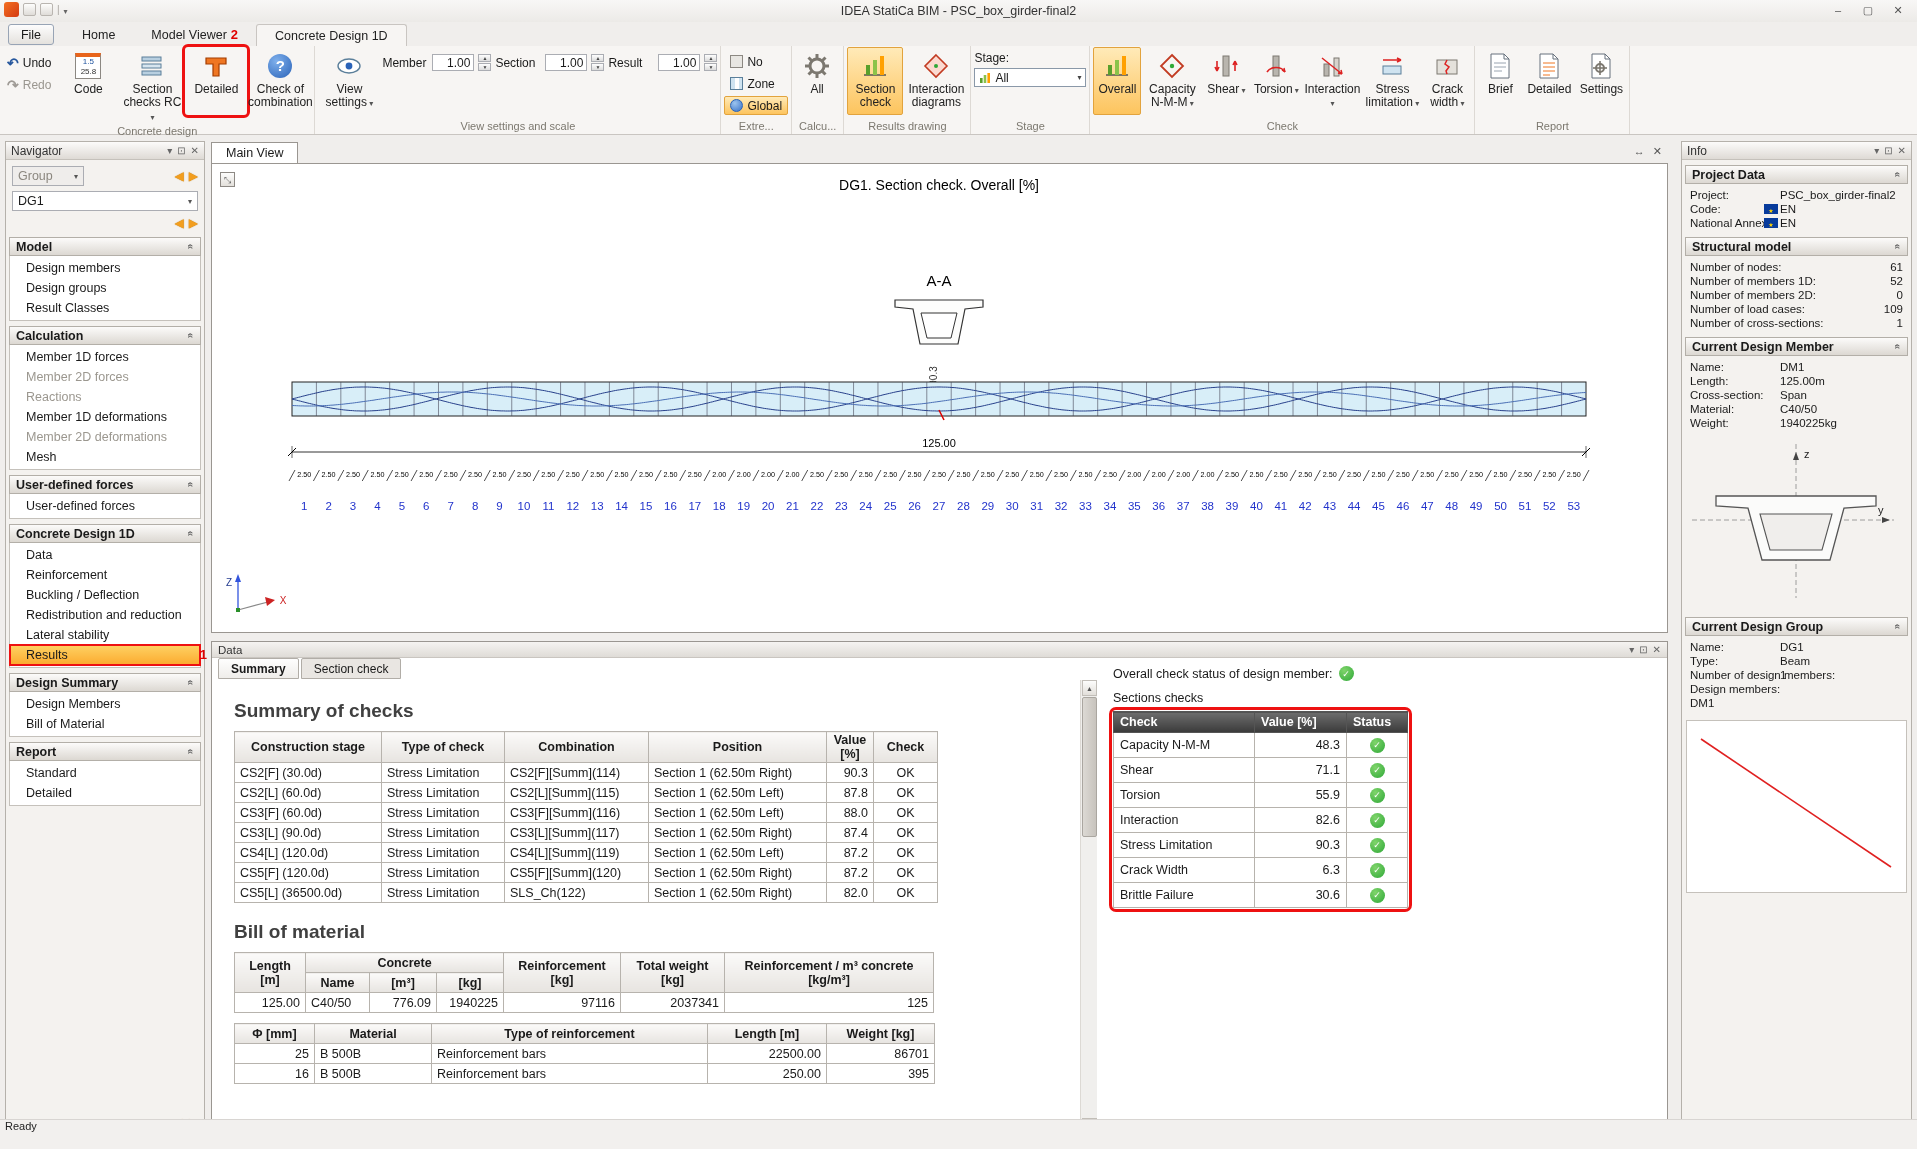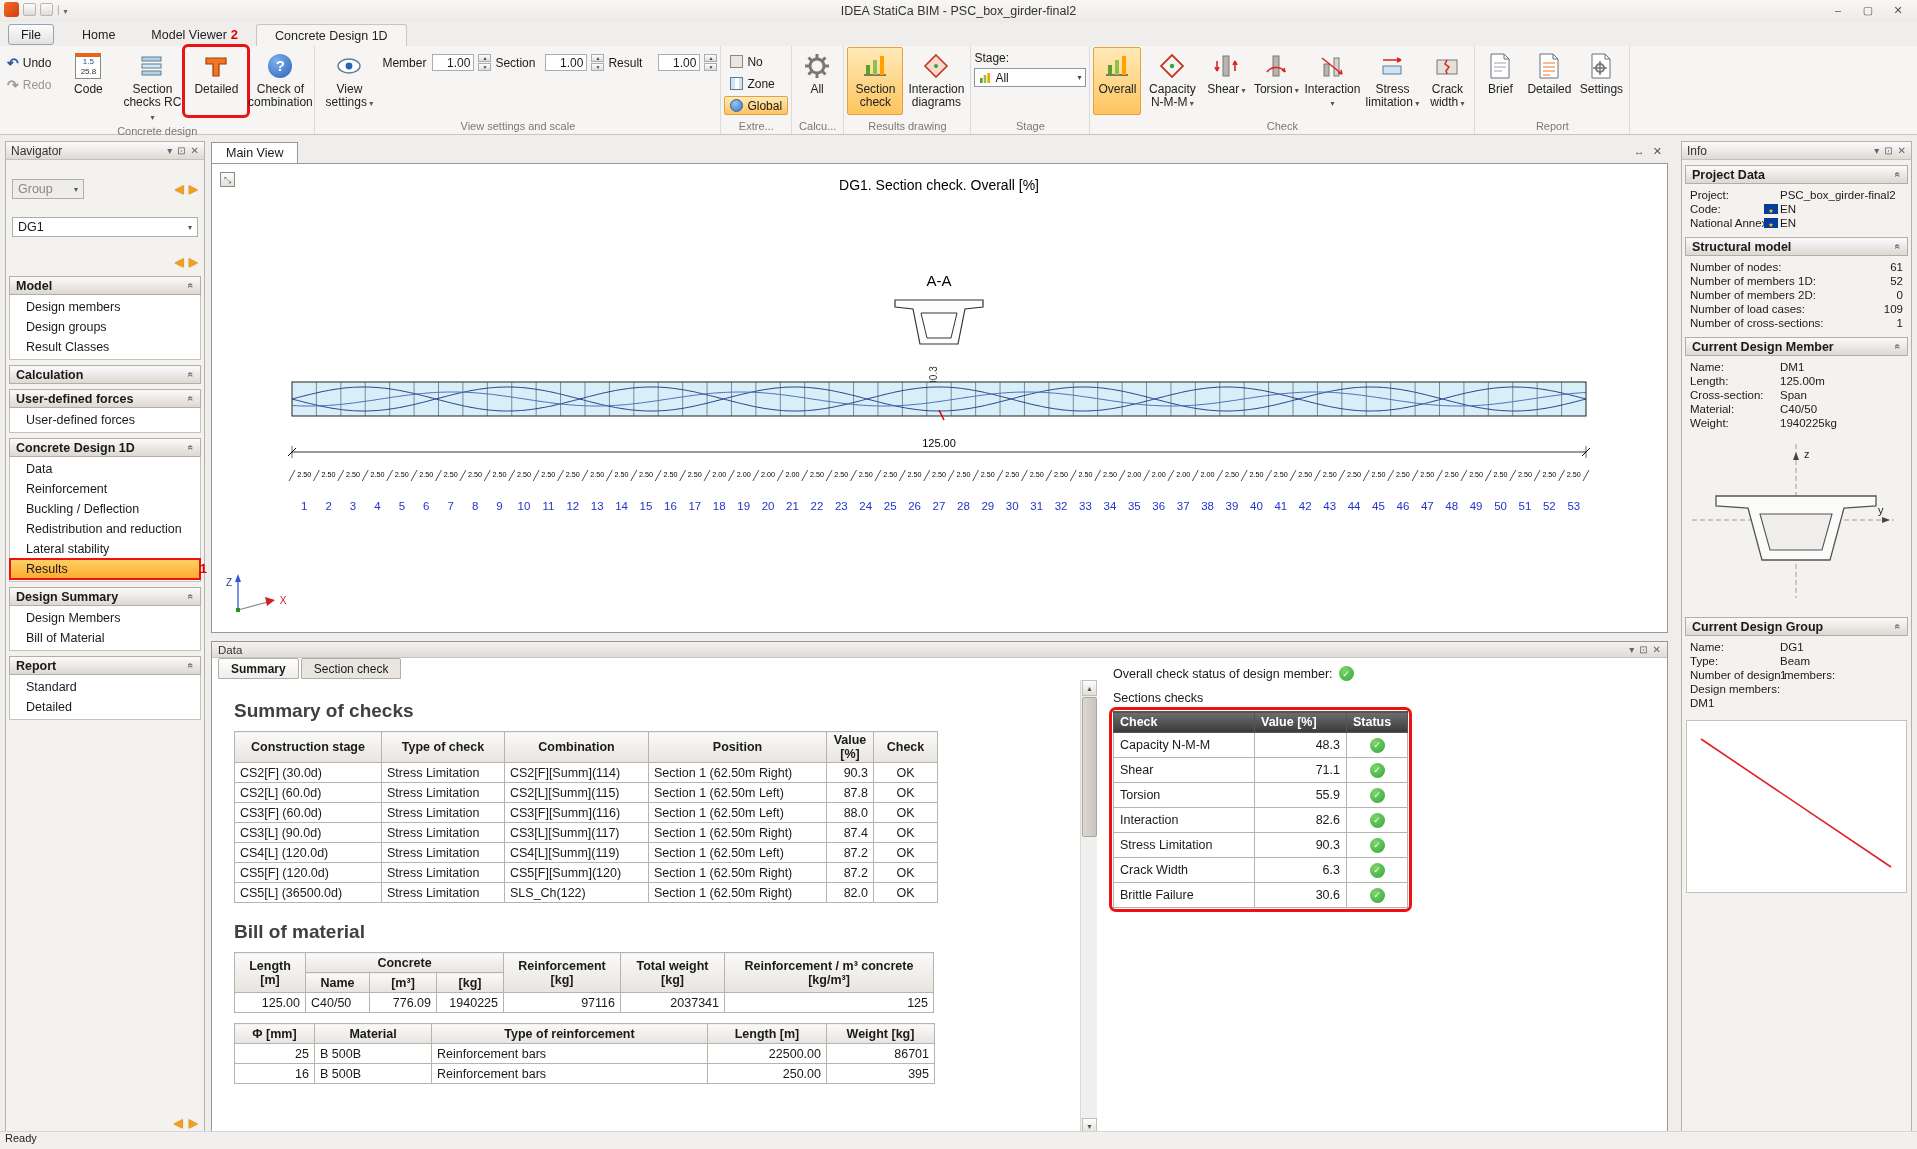--- a/index.html
+++ b/index.html
@@ -61,21 +61,21 @@
   .stage-select .dd::before { content:'▾'; }
 
   
   .sidepanel { position:absolute; background:#f4f2ef; border:1px solid #b5b1ab; }
   .navigator { left:5px; top:141px; width:200px; bottom:14px; overflow:visible; }
   .panel-header { height:18px; background:linear-gradient(#fcfbfa,#dedad5); border-bottom:1px solid #c5c1bb; display:flex; align-items:center; padding:0 5px; font-size:12px; color:#333; }
   .ph-icons { margin-left:auto; display:flex; gap:5px; color:#666; font-size:10px; }
   .ph-icons span { cursor:pointer; }
   .g-chevd::before { content:'▾'; } .g-pin::before { content:'⊡'; } .g-x::before { content:'✕'; }
   .nav-controls { padding:6px 6px 2px 6px; display:flex; flex-direction:column; gap:5px; }
-  .nav-row { display:flex; align-items:center; gap:5px;margin-top:13px; }
+  .nav-row { display:flex; align-items:center; gap:5px; }
   .dd-box { flex:1; height:20px; border:1px solid #abadb3; background:#fff; display:flex; align-items:center; padding:0 5px; font-size:12.5px; cursor:pointer; }
   .dd-box.disabled { background:#efedeb; color:#8b877f; }
   .dd-box .dd { margin-left:auto; font-size:8px; color:#555; }
   .dd-box .dd::before { content:'▾'; }
   .oarrow { color:#f29e1f; font-size:12px; cursor:pointer; text-shadow:0 0 1px #b06e00; }
   .g-al::before { content:'◀'; } .g-ar::before { content:'▶'; }
   .nav-sec-header { height:19px; margin:5px 3px 0 3px; background:linear-gradient(#fcfbfa,#dcd8d2); border:1px solid #b3afa8; display:flex; align-items:center; padding:0 6px; font-weight:bold; font-size:12.5px; cursor:pointer; }
   .chevup { margin-left:auto; color:#666; font-size:10px; display:inline-block; transform:rotate(90deg); }
   .chevup::before { content:'«'; }
   .nav-box { background:#fff; border:1px solid #c5c1bb; border-top:none; margin:0 3px; padding:2px 0; overflow:visible; }
@@ -129,21 +129,21 @@
   .info-rows { padding:4px 4px 2px 8px; }
   .info-row { position:relative; height:14px; line-height:14px; font-size:11.5px; display:flex; }
   .vals-col .val { position:absolute; left:90px; }
   .vals-col .flag { position:absolute; left:74px; top:2px; }
   .vals-right .val { margin-left:auto; padding-right:4px; }
   .flag { width:14px; height:10px; background:#073b9c; display:inline-block; text-align:center; line-height:10px; }
   .flag::before { content:'★'; color:#ffd400; font-size:6px; }
   .info-draw { margin:6px 4px; }
   .draw-box { margin:8px 4px; background:#fff; border:1px solid #c5c1bb; }
 
-  .statusbar { position:absolute; left:0; right:0; bottom:0; height:18px; background:#f2f0ee; border-top:1px solid #d8d5d2; font-size:11px; line-height:13px; padding-left:5px; color:#222; }
+  .statusbar { position:absolute; left:0; right:0; bottom:0; height:30px; background:#f2f0ee; border-top:1px solid #d8d5d2; font-size:11px; line-height:13px; padding-left:5px; color:#222; }
 
   svg text { font-family:"Liberation Sans", sans-serif; }
 </style>
 </head>
 <body>
 
 <div class="app">
 
   <div class="titlebar">
     <div class="win-title">IDEA StatiCa BIM - PSC_box_girder-final2</div>
@@ -520,20 +520,29 @@
     <div class="nav-box">
 
     <div class="nav-item"><span>Design members</span></div>
         <div class="nav-item"><span>Design groups</span></div>
         <div class="nav-item"><span>Result Classes</span></div>
       </div>
 
     <div class="nav-sec-header">
         <span>Calculation</span>
         <span class="chevup"></span>
+      </div>
+    <div class="nav-box">
+
+    <div class="nav-item"><span>Member 1D forces</span></div>
+        <div class="nav-item disabled"><span>Member 2D forces</span></div>
+        <div class="nav-item disabled"><span>Reactions</span></div>
+        <div class="nav-item"><span>Member 1D deformations</span></div>
+        <div class="nav-item disabled"><span>Member 2D deformations</span></div>
+        <div class="nav-item"><span>Mesh</span></div>
       </div>
 
     <div class="nav-sec-header">
         <span>User-defined forces</span>
         <span class="chevup"></span>
       </div>
     <div class="nav-box">
 
     <div class="nav-item"><span>User-defined forces</span></div>
       </div>

